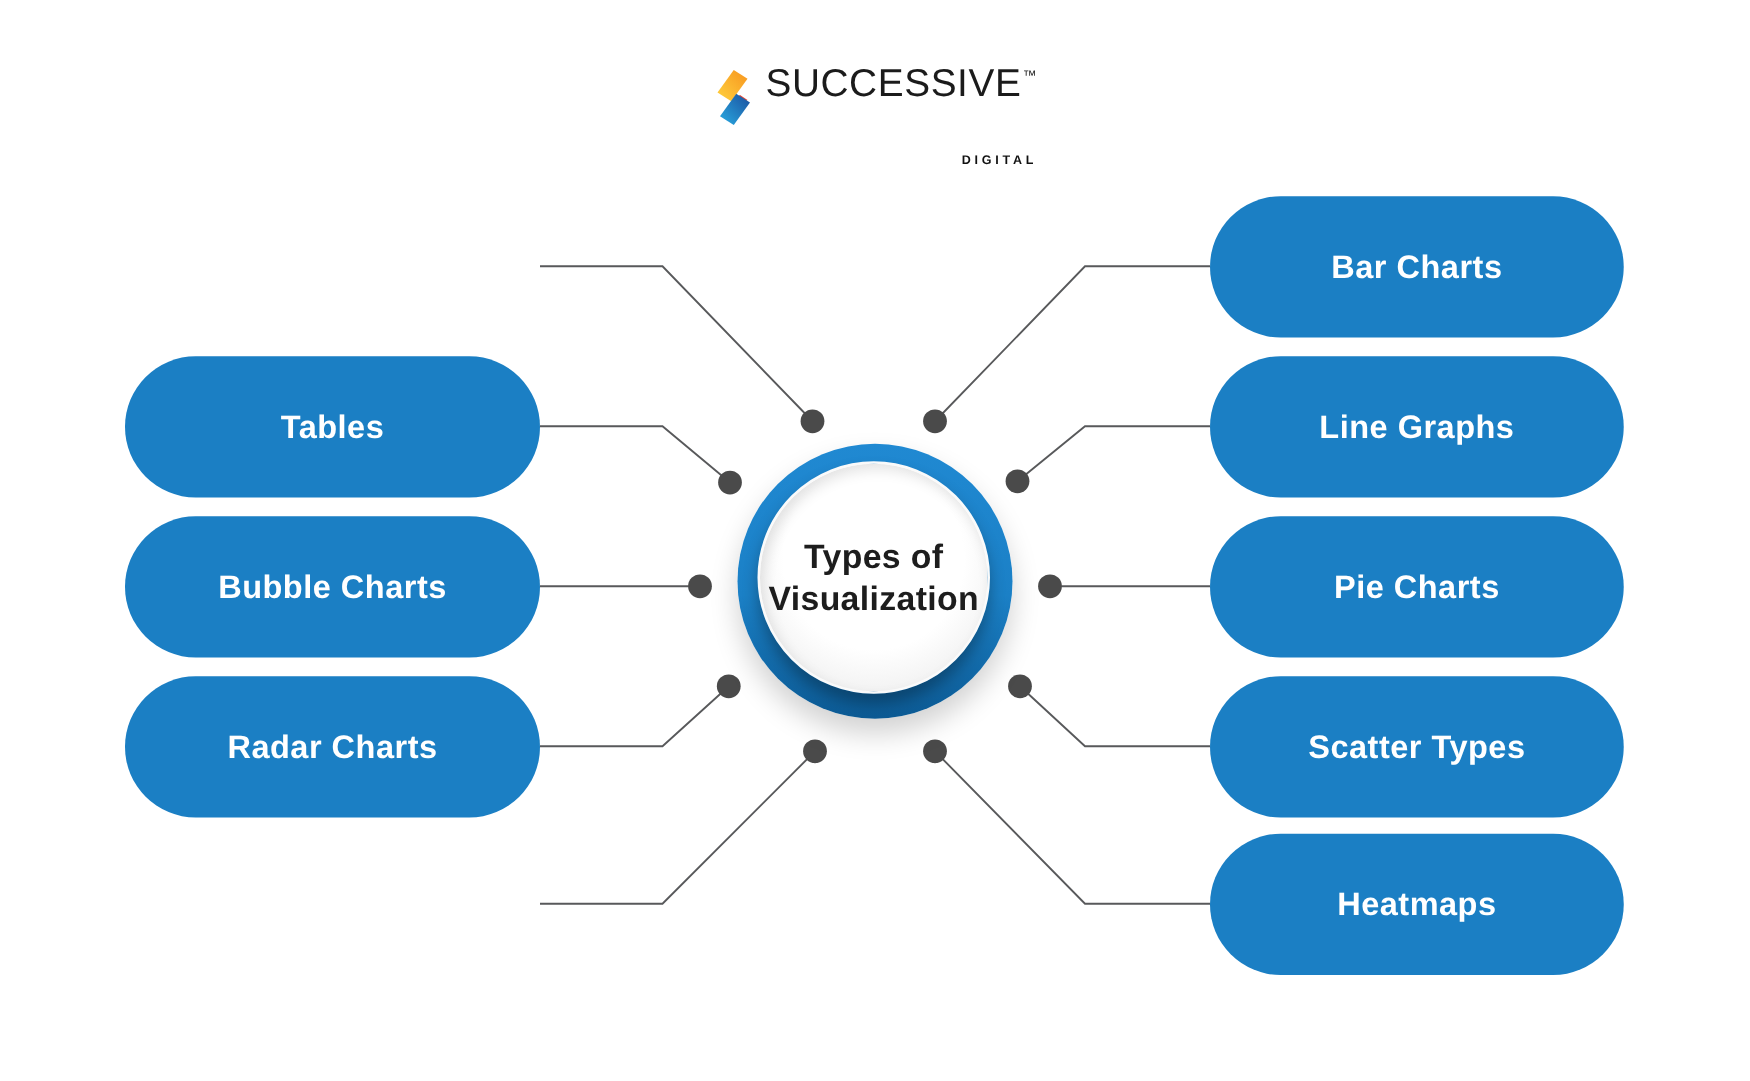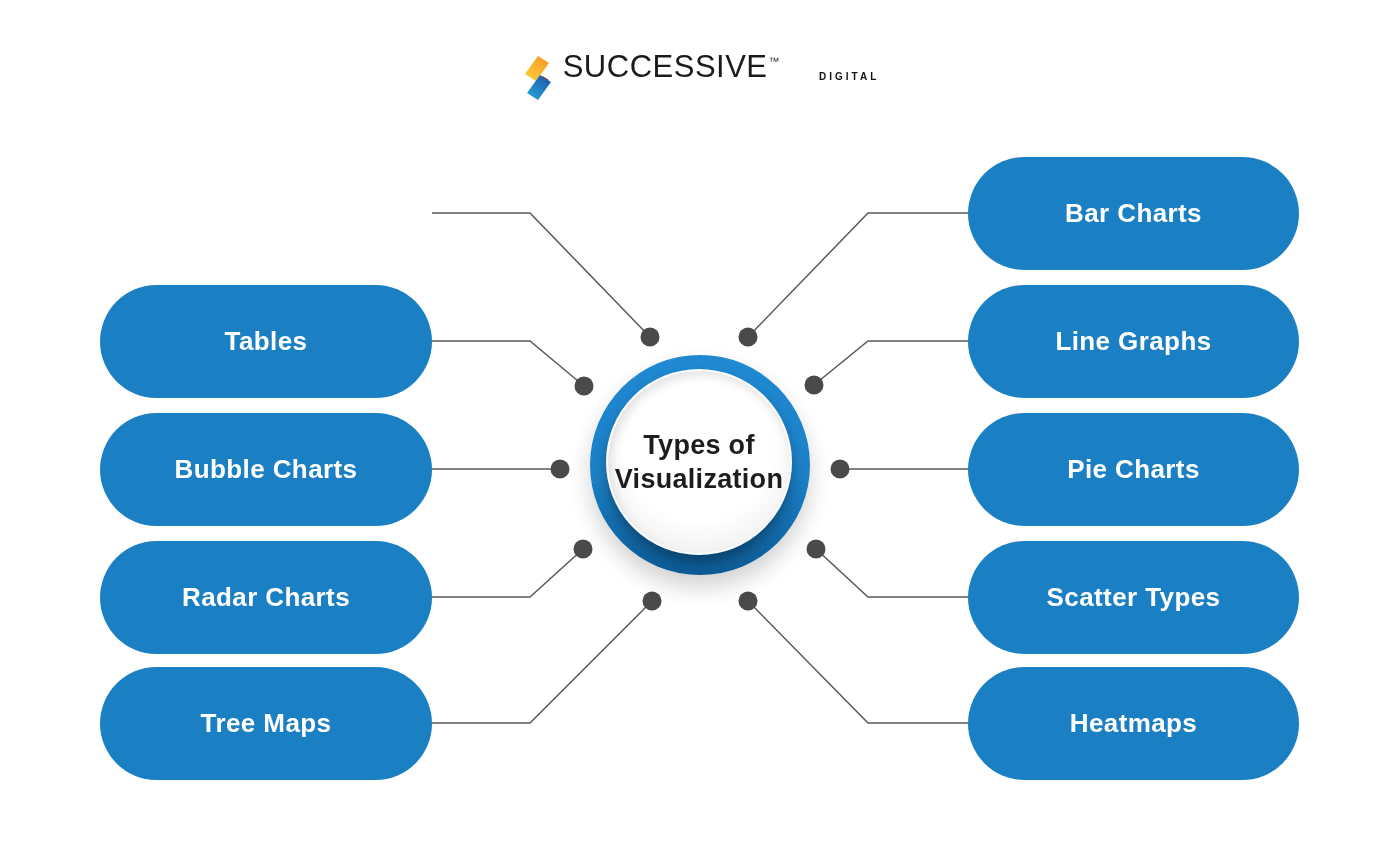--- a/index.html
+++ b/index.html
@@ -7,21 +7,21 @@
     position:relative;width:1400px;height:865px;background:#ffffff;overflow:hidden;
     font-family:"Liberation Sans", sans-serif;
   }
 
   
   .logo{
     position:absolute;top:52px;left:0;width:100%;
     display:flex;justify-content:center;align-items:flex-start;gap:8px;
   }
   .logo-icon{width:34px;height:48px;margin-top:2px;}
-  .logo-text{display:flex;align-items:flex-end;gap:39px;}
+  .logo-text{display:flex;flex-direction:column;align-items:flex-end;gap:39px;}
   .logo-brand{
     font-size:31px;line-height:30px;font-weight:500;color:#1b1b1b;
     letter-spacing:0.5px;white-space:nowrap;
   }
   .logo-tm{font-size:11px;vertical-align:top;position:relative;top:-6px;margin-left:1px;}
   .logo-sub{
     font-size:10px;font-weight:700;color:#111;letter-spacing:3px;margin-top:2px;
   }
 
   
@@ -118,23 +118,20 @@
 
   <div class="pill" style="left:100px;top:285px;">
       <span>Tables</span>
     </div>
   <div class="pill" style="left:100px;top:413px;">
       <span>Bubble Charts</span>
     </div>
   <div class="pill" style="left:100px;top:541px;">
       <span>Radar Charts</span>
     </div>
-  <div class="pill" style="left:100px;top:667px;">
-      <span>Tree Maps</span>
-    </div>
 
   <div class="pill right" style="left:968px;top:157px;">
       <span>Bar Charts</span>
     </div>
   <div class="pill right" style="left:968px;top:285px;">
       <span>Line Graphs</span>
     </div>
   <div class="pill right" style="left:968px;top:413px;">
       <span>Pie Charts</span>
     </div>

